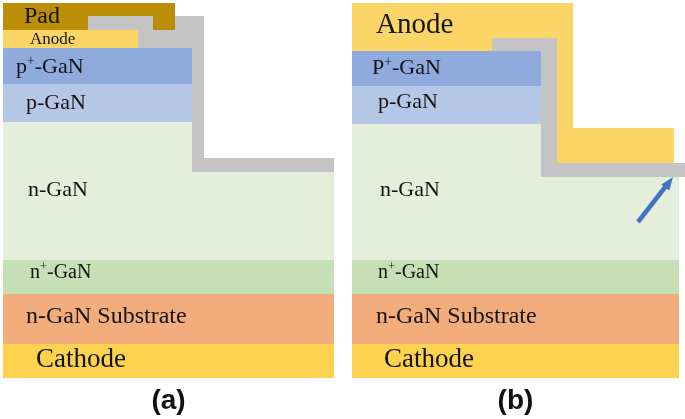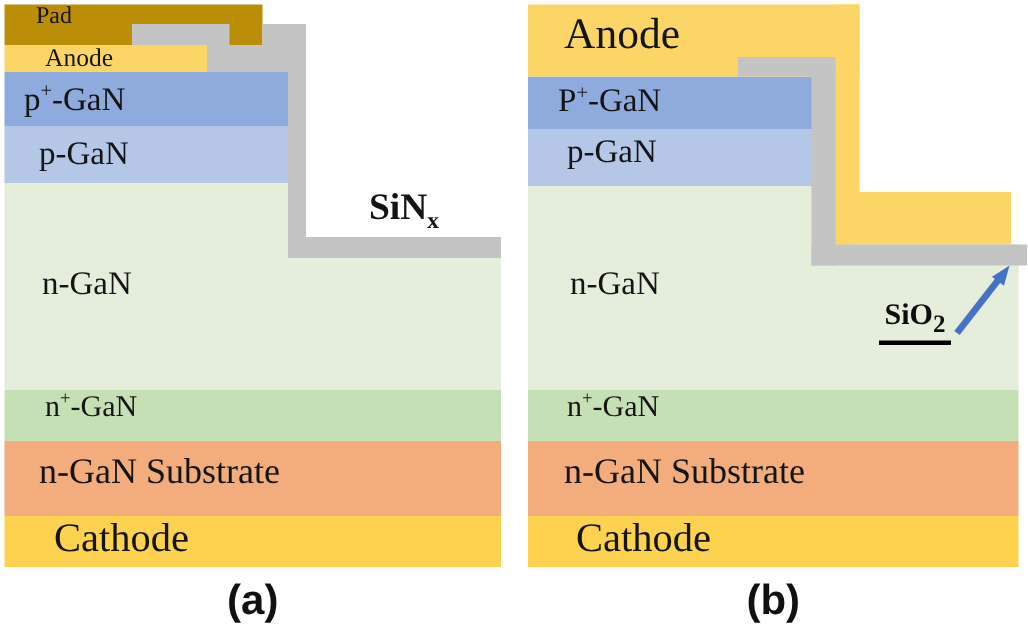--- a/index.html
+++ b/index.html
@@ -30,21 +30,21 @@
   .a-pgan      { left:3px;   top:84px;  width:189px; height:38px; }
   .a-pad       { left:3px;   top:3px;   width:172px; height:27px; }
   .a-graynotch { left:88px;  top:16px;  width:65px;  height:14px; }
   .a-graygap   { left:175px; top:16px;  width:29px;  height:14px; }
   .a-anode     { left:3px;   top:30px;  width:135px; height:18px; }
   .a-graymid   { left:138px; top:30px;  width:66px;  height:18px; }
   .a-grayvbar  { left:192px; top:48px;  width:12px;  height:124px; }
   .a-graystrip { left:192px; top:158px; width:142px; height:14px; }
 
   
-  .l-a-pad    { left:24px;  top:3px;   font-size:16px; }
+  .l-a-pad    { left:24px;  top:3px;   font-size:24px; }
   .l-a-anode  { left:30px;  top:30px;  font-size:17px; }
   .l-a-pplus  { left:16px;  top:54px;  font-size:22px; }
   .l-a-pgan   { left:26px;  top:90px;  font-size:22px; }
   .l-a-sinx   { left:246px; top:126px; font-size:25px; font-weight:bold; }
   .l-a-ngan   { left:28px;  top:177px; font-size:22px; }
   .l-a-nplus  { left:30px;  top:261px; font-size:20px; }
   .l-a-sub    { left:26px;  top:303px; font-size:24px; }
   .l-a-cath   { left:36px;  top:344px; font-size:27px; }
   .cap-a      { left:3px;   width:331px; }
 
@@ -103,21 +103,20 @@
     <div class="shape a-graygap" style="background-color: rgb(196, 196, 196);"></div>
     <div class="shape a-anode" style="background-color: rgb(251, 214, 102);"></div>
     <div class="shape a-graymid" style="background-color: rgb(196, 196, 196);"></div>
     <div class="shape a-grayvbar" style="background-color: rgb(196, 196, 196);"></div>
     <div class="shape a-graystrip" style="background-color: rgb(196, 196, 196);"></div>
 
     <div class="lbl l-a-pad">Pad</div>
     <div class="lbl l-a-anode">Anode</div>
     <div class="lbl l-a-pplus"><span>p</span><sup>+</sup><span>-GaN</span></div>
     <div class="lbl l-a-pgan">p-GaN</div>
-    <div class="lbl l-a-sinx"><span>SiN</span><sub>x</sub></div>
     <div class="lbl l-a-ngan">n-GaN</div>
     <div class="lbl l-a-nplus"><span>n</span><sup>+</sup><span>-GaN</span></div>
     <div class="lbl l-a-sub">n-GaN Substrate</div>
     <div class="lbl l-a-cath">Cathode</div>
     <div class="caption cap-a">(a)</div>
   </div>
 
   <div style="position:absolute; inset:0;">
 
     <div class="shape b-ngan" style="background-color: rgb(228, 238, 219);"></div>
@@ -136,21 +135,20 @@
 
     <div class="lbl l-b-anode">Anode</div>
     <div class="lbl l-b-pplus"><span>P</span><sup>+</sup><span>-GaN</span></div>
     <div class="lbl l-b-pgan">p-GaN</div>
     <div class="lbl l-b-ngan">n-GaN</div>
     <div class="lbl l-b-nplus"><span>n</span><sup>+</sup><span>-GaN</span></div>
     <div class="lbl l-b-sub">n-GaN Substrate</div>
     <div class="lbl l-b-cath">Cathode</div>
 
     <div class="fraction">
-      <span class="frac-num"><span>SiO</span><sub>2</sub></span>
     </div>
 
     <svg class="arrow-svg" viewBox="0 0 56 62">
       <line x1="10" y1="54" x2="38" y2="18" stroke-width="4.5" stroke="#4472C4"></line>
       <polygon points="45,9 41.3,22.5 33.3,16.5" fill="#4472C4"></polygon>
     </svg>
 
     <div class="caption cap-b">(b)</div>
   </div>
 

